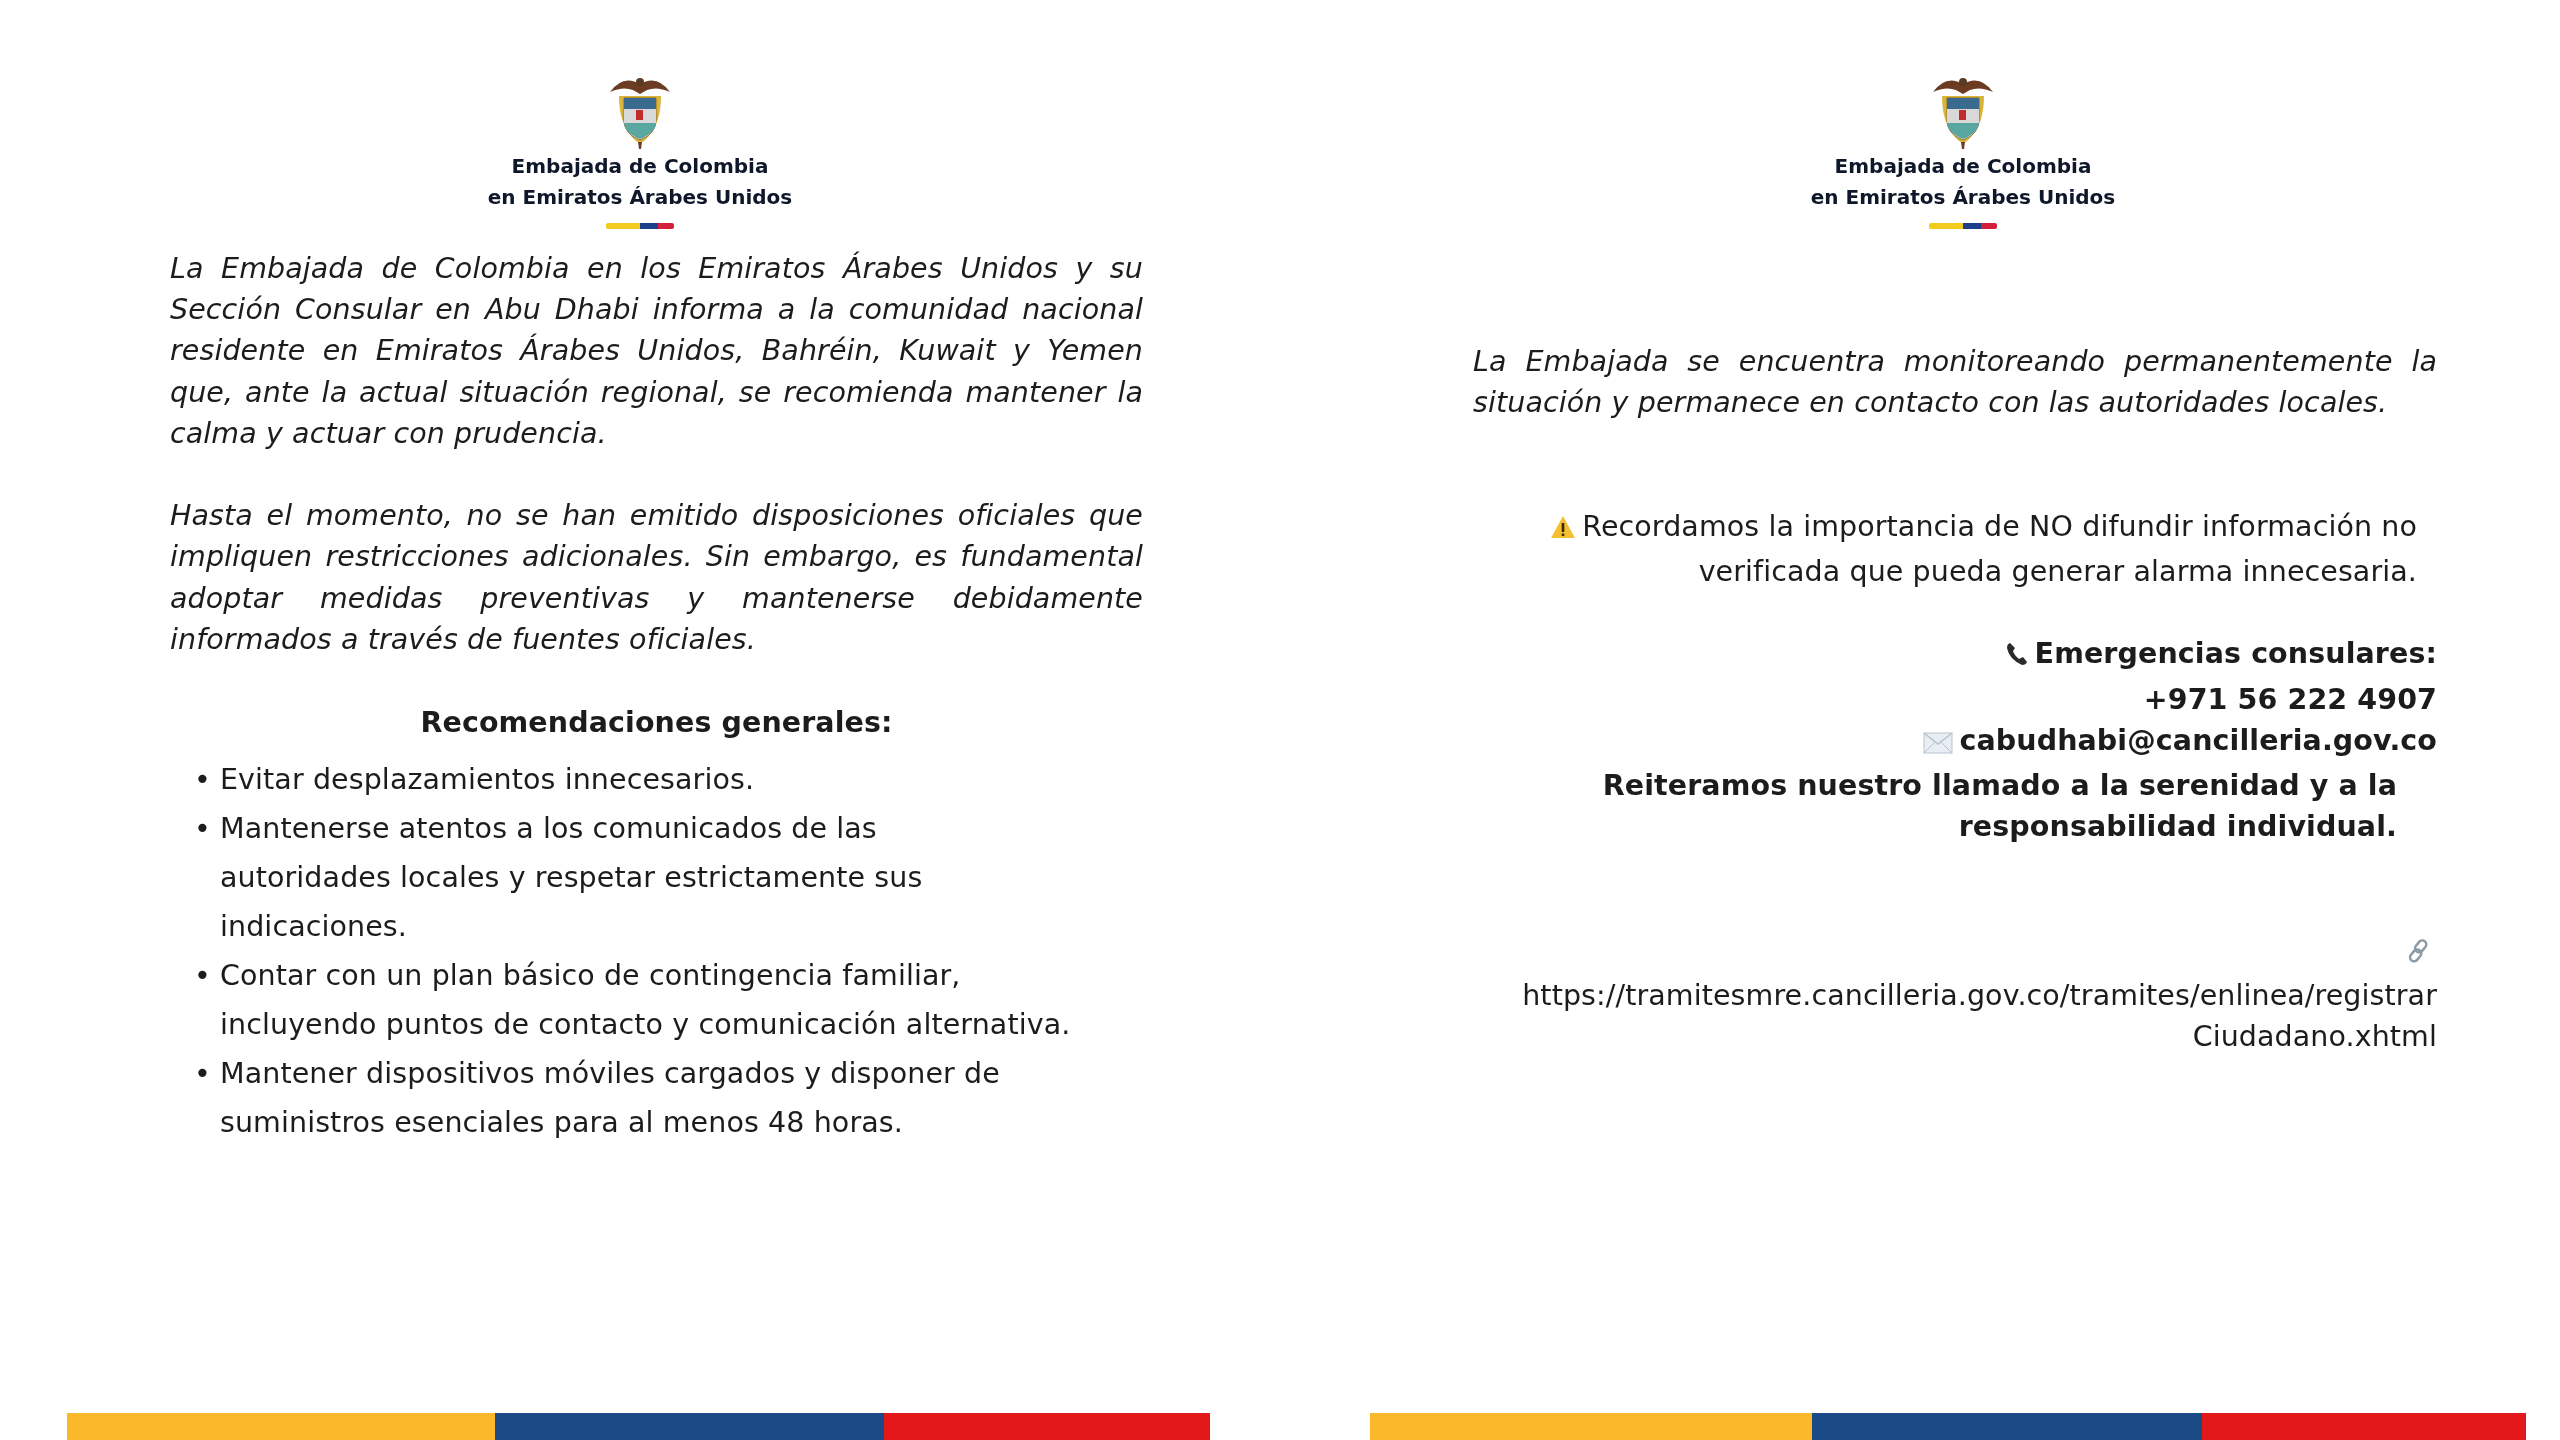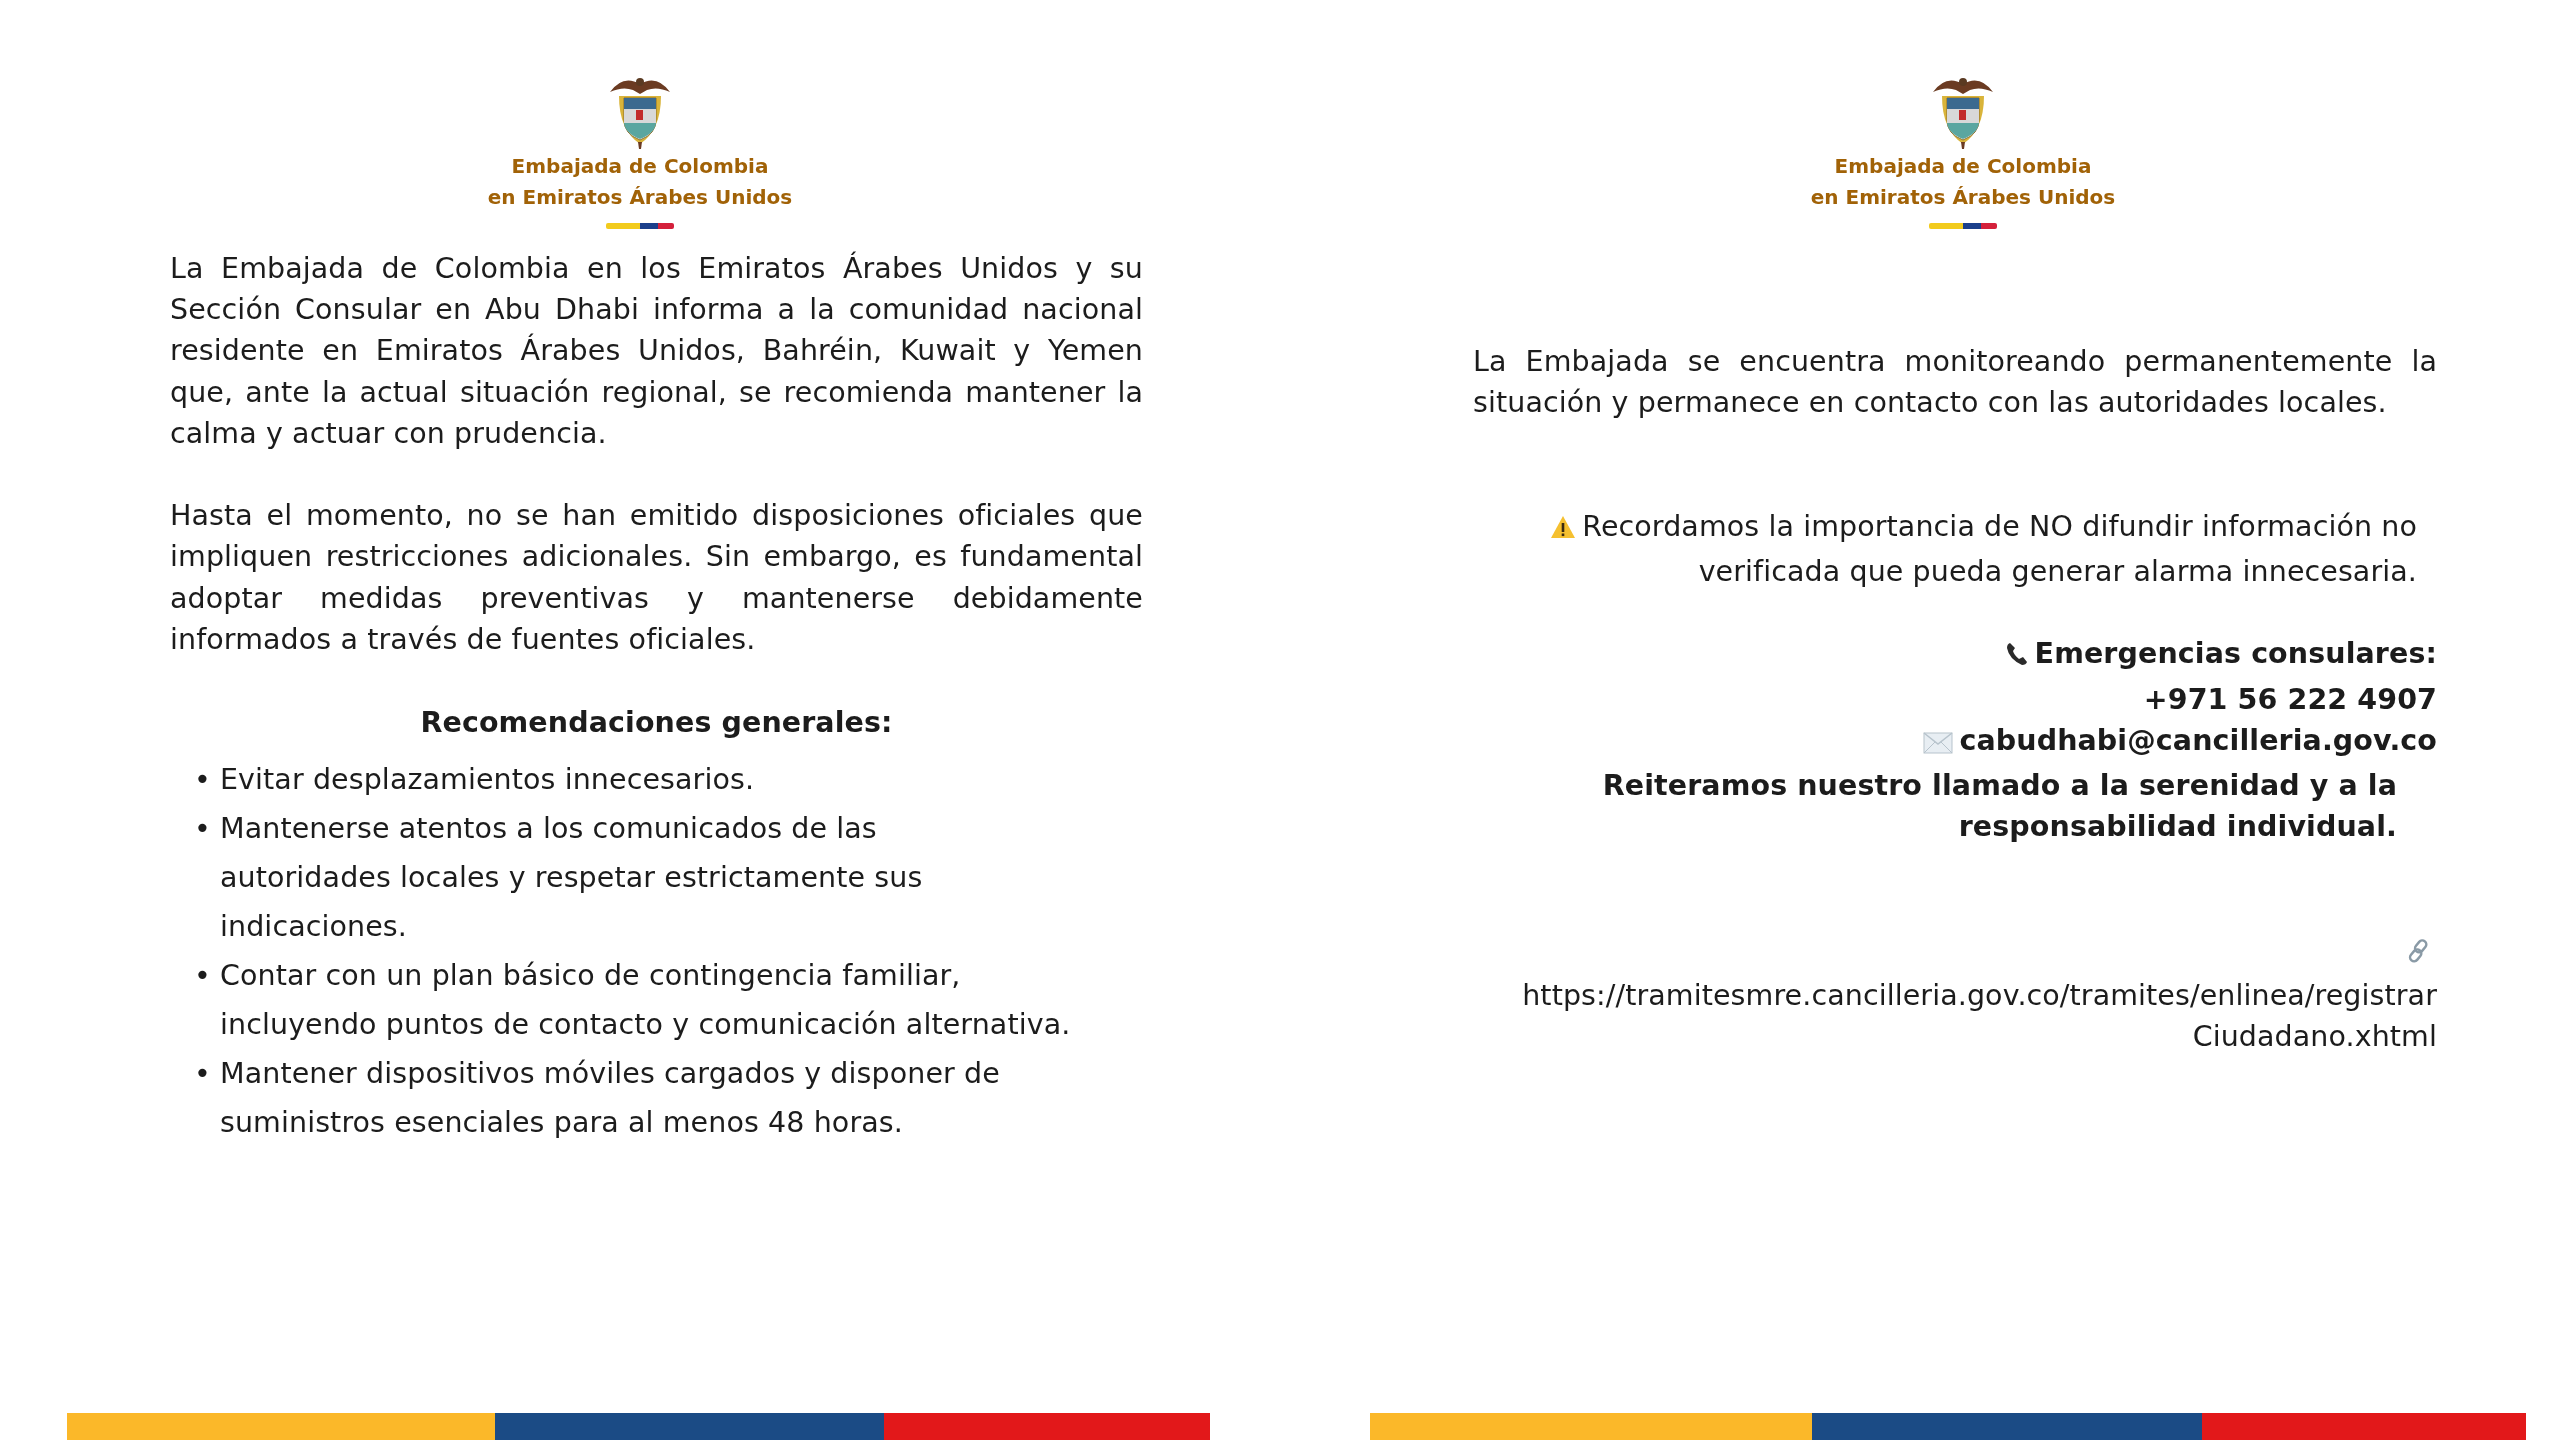--- a/index.html
+++ b/index.html
@@ -7,31 +7,31 @@
          font-family: "DejaVu Sans", "Liberation Sans", sans-serif; color: #1c1c1c; }
   .panel { position: absolute; top: 0; height: 1440px; }
   #panel-left { left: 0; width: 1280px; }
   #panel-right { left: 1280px; width: 1280px; }
 
   .header { position: absolute; top: 70px; width: 400px; text-align: center; }
   #panel-left .header { left: 440px; }
   #panel-right .header { left: 483px; }
   .crest { width: 70px; height: 80px; margin: 0 auto; display: block; }
   .header-line { font-family: "DejaVu Sans", sans-serif; font-weight: bold; font-size: 20px;
-                 line-height: 31px; color: #a16207; white-space: nowrap; }
+                 line-height: 31px; color: #0f172a; white-space: nowrap; }
   .header-line.first { margin-top: 1px; }
   .mini-flag { display: flex; width: 68px; height: 6px; margin: 10px auto 0; border-radius: 2px; overflow: hidden; }
   .mini-flag .y { flex: 34; } .mini-flag .b { flex: 18; } .mini-flag .r { flex: 16; }
 
   .body-text { position: absolute; font-size: 28.5px; line-height: 41.2px; letter-spacing: 0.1px; }
   #panel-left .body-text { left: 170px; width: 973px; top: 248px; }
   #panel-right .body-text { left: 193px; width: 964px; top: 317px; margin-top: 24px; }
 
   p { margin: 0; }
-  .justify { text-align: justify; text-align-last: left; }
+  .justify { text-align: justify; text-align-last: left; font-style: italic; }
   .center { text-align: right; }
   .gap { height: 41.2px; }
   .bold { font-weight: bold; }
 
   .list { margin: 0; padding: 0; list-style: none; line-height: 49px; }
   .list li { position: relative; padding-left: 50px; width: 860px; }
   .list li .bullet { position: absolute; left: 24px; top: 0; }
   .heading { text-align: center; font-weight: bold; margin-top: 1px; }
 
   .icon-inline { display: inline-block; vertical-align: -4px; margin-right: 6px; }

